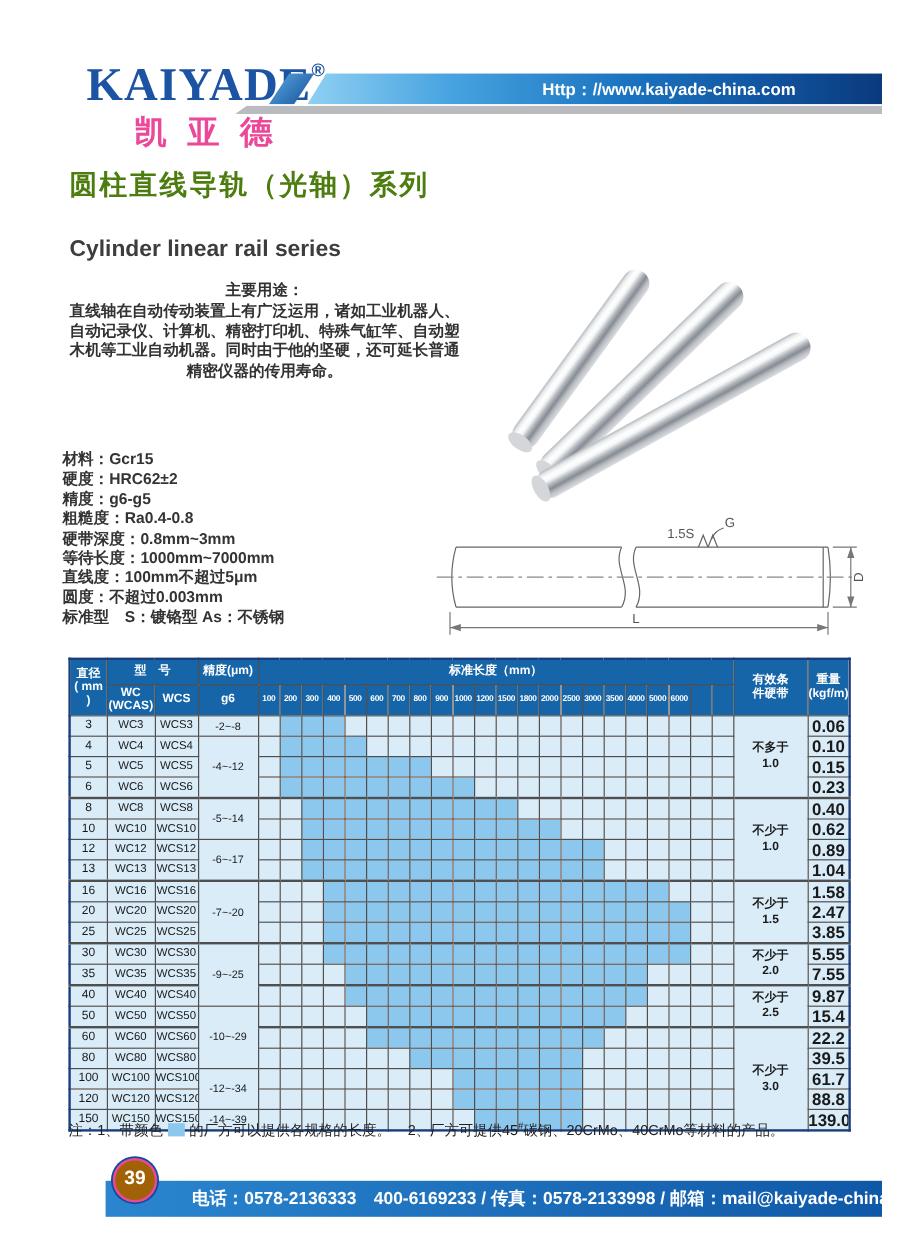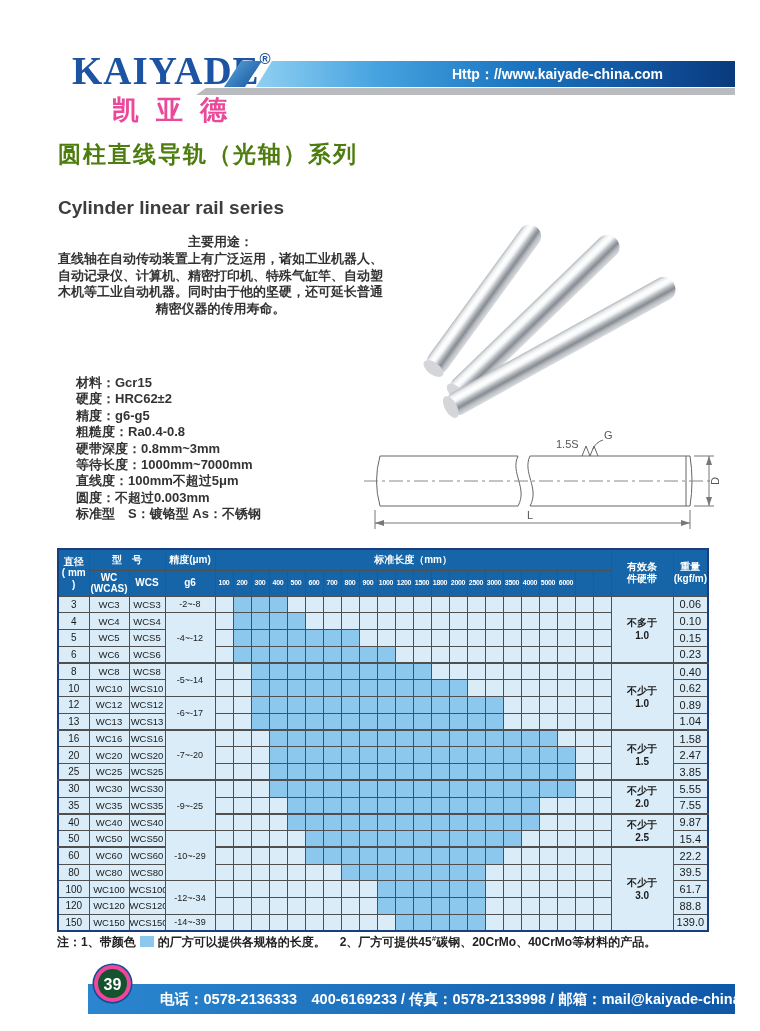--- a/index.html
+++ b/index.html
@@ -23,21 +23,21 @@
   .graybar { position:absolute; left:196px; top:88px; width:539px; height:7px; background:#b9bbbe;
              clip-path:polygon(10px 0, 100% 0, 100% 100%, 0 100%); }
 
   
   .title-cn { position:absolute; left:58px; top:139px; font-size:23px; font-weight:bold; color:#4d7c0f; letter-spacing:2px;}
   .title-en { position:absolute; left:58px; top:169px; font-size:19px; font-weight:600; color:#3d3d3d;margin-top:28px; }
 
   .pre { white-space:pre-line; }
   .usage { position:absolute; left:58px; top:234px; font-size:13px; font-weight:bold;
            color:#333; line-height:16.8px;text-align:center; }
-  .specs { position:absolute; left:76px; top:375px; font-size:13px; font-weight:bold;
+  .specs { position:absolute; left:52px; top:375px; font-size:13px; font-weight:bold;
            color:#333; line-height:16.4px; }
 
   
   .rod { position:absolute; border-radius:11px / 50%;
          background:linear-gradient(to bottom,#b5b9be 0%,#e9ecee 12%,#ffffff 26%,#f4f6f7 38%,#aeb3b9 55%,#878c93 68%,#b9bdc2 82%,#dadde0 100%); }
   .rod::before { content:""; position:absolute; left:-3px; top:0; width:12px; height:100%;
                  border-radius:50%; background:#d4d6d9; }
 
   
   .drawing { position:absolute; left:360px; top:428px; }
@@ -51,37 +51,37 @@
   .spec-table thead th { background:#1565a8; color:#fff; font-weight:bold; font-size:10px; line-height:1.15; }
   .spec-table thead tr:first-child { height:21px; }
   .spec-table thead tr:last-child { height:26px;padding-left:48px; }
   .spec-table thead th.th-len { font-size:7px; letter-spacing:-0.3px; }
   .spec-table tbody tr { height:16.75px; }
   .spec-table tbody td { background:#d9ecf8; font-size:10px; color:#1a1a1a; font-weight:bold; }
   .spec-table tbody td.hl { background:#8cc8ed; }
   .spec-table tbody td.prec { font-size:9px; font-weight:normal; }
   .spec-table tbody td.model { font-size:9.5px; font-weight:normal; }
   .spec-table tbody td.dia { font-size:10px; font-weight:normal; }
-  .spec-table tbody td.wt { font-size:11px; font-weight:normal;margin-left:16px; }
+  .spec-table tbody td.wt { font-size:14px; font-weight:bold;margin-left:16px; }
   .spec-table tbody td.hard { font-size:10px; line-height:1.3; }
   .spec-table tbody tr.hgs td { border-top-width:2px; }
 
   
-  .note { position:absolute; left:57px; top:934px; font-size:12px; font-weight:bold; color:#222; }
+  .note { position:absolute; left:57px; top:934px; font-size:12px; font-weight:normal; color:#222; }
   .note .swatch { display:inline-block; width:14px; height:11px; background:#8cc8ed; margin:0 4px; vertical-align:-1px; }
   .note sup { font-size:8px; }
   .note-part2 { margin-left:14px; }
 
   
   .footer-bar { position:absolute; left:88px; top:984px; width:647px; height:30px;
                 background:linear-gradient(90deg,#2b86cf,#0f58a8);
                 color:#fff; font-size:14.5px; font-weight:bold; line-height:30px;
                 padding-left:72px; white-space:nowrap; }
   .page-num { position:absolute; left:94px; top:965px; width:37px; height:37px; border-radius:50%;
-              background:#14532d; border:4px solid #ec4899; box-shadow:0 0 0 1.5px #0e4c97;
+              background:#a16207; border:2px solid #ec4899; box-shadow:0 0 0 1.5px #0e4c97;
               color:#fff; font-size:16px; font-weight:bold; text-align:center; line-height:31px; z-index:2; }
 </style>
 </head>
 <body>
 
 <div class="page">
 
   <div class="logo-text"><span>KAIYADE</span><sup class="logo-reg">®</sup></div>
   <div class="logo-cn">凯亚德</div>
   <div class="swoosh"></div>

